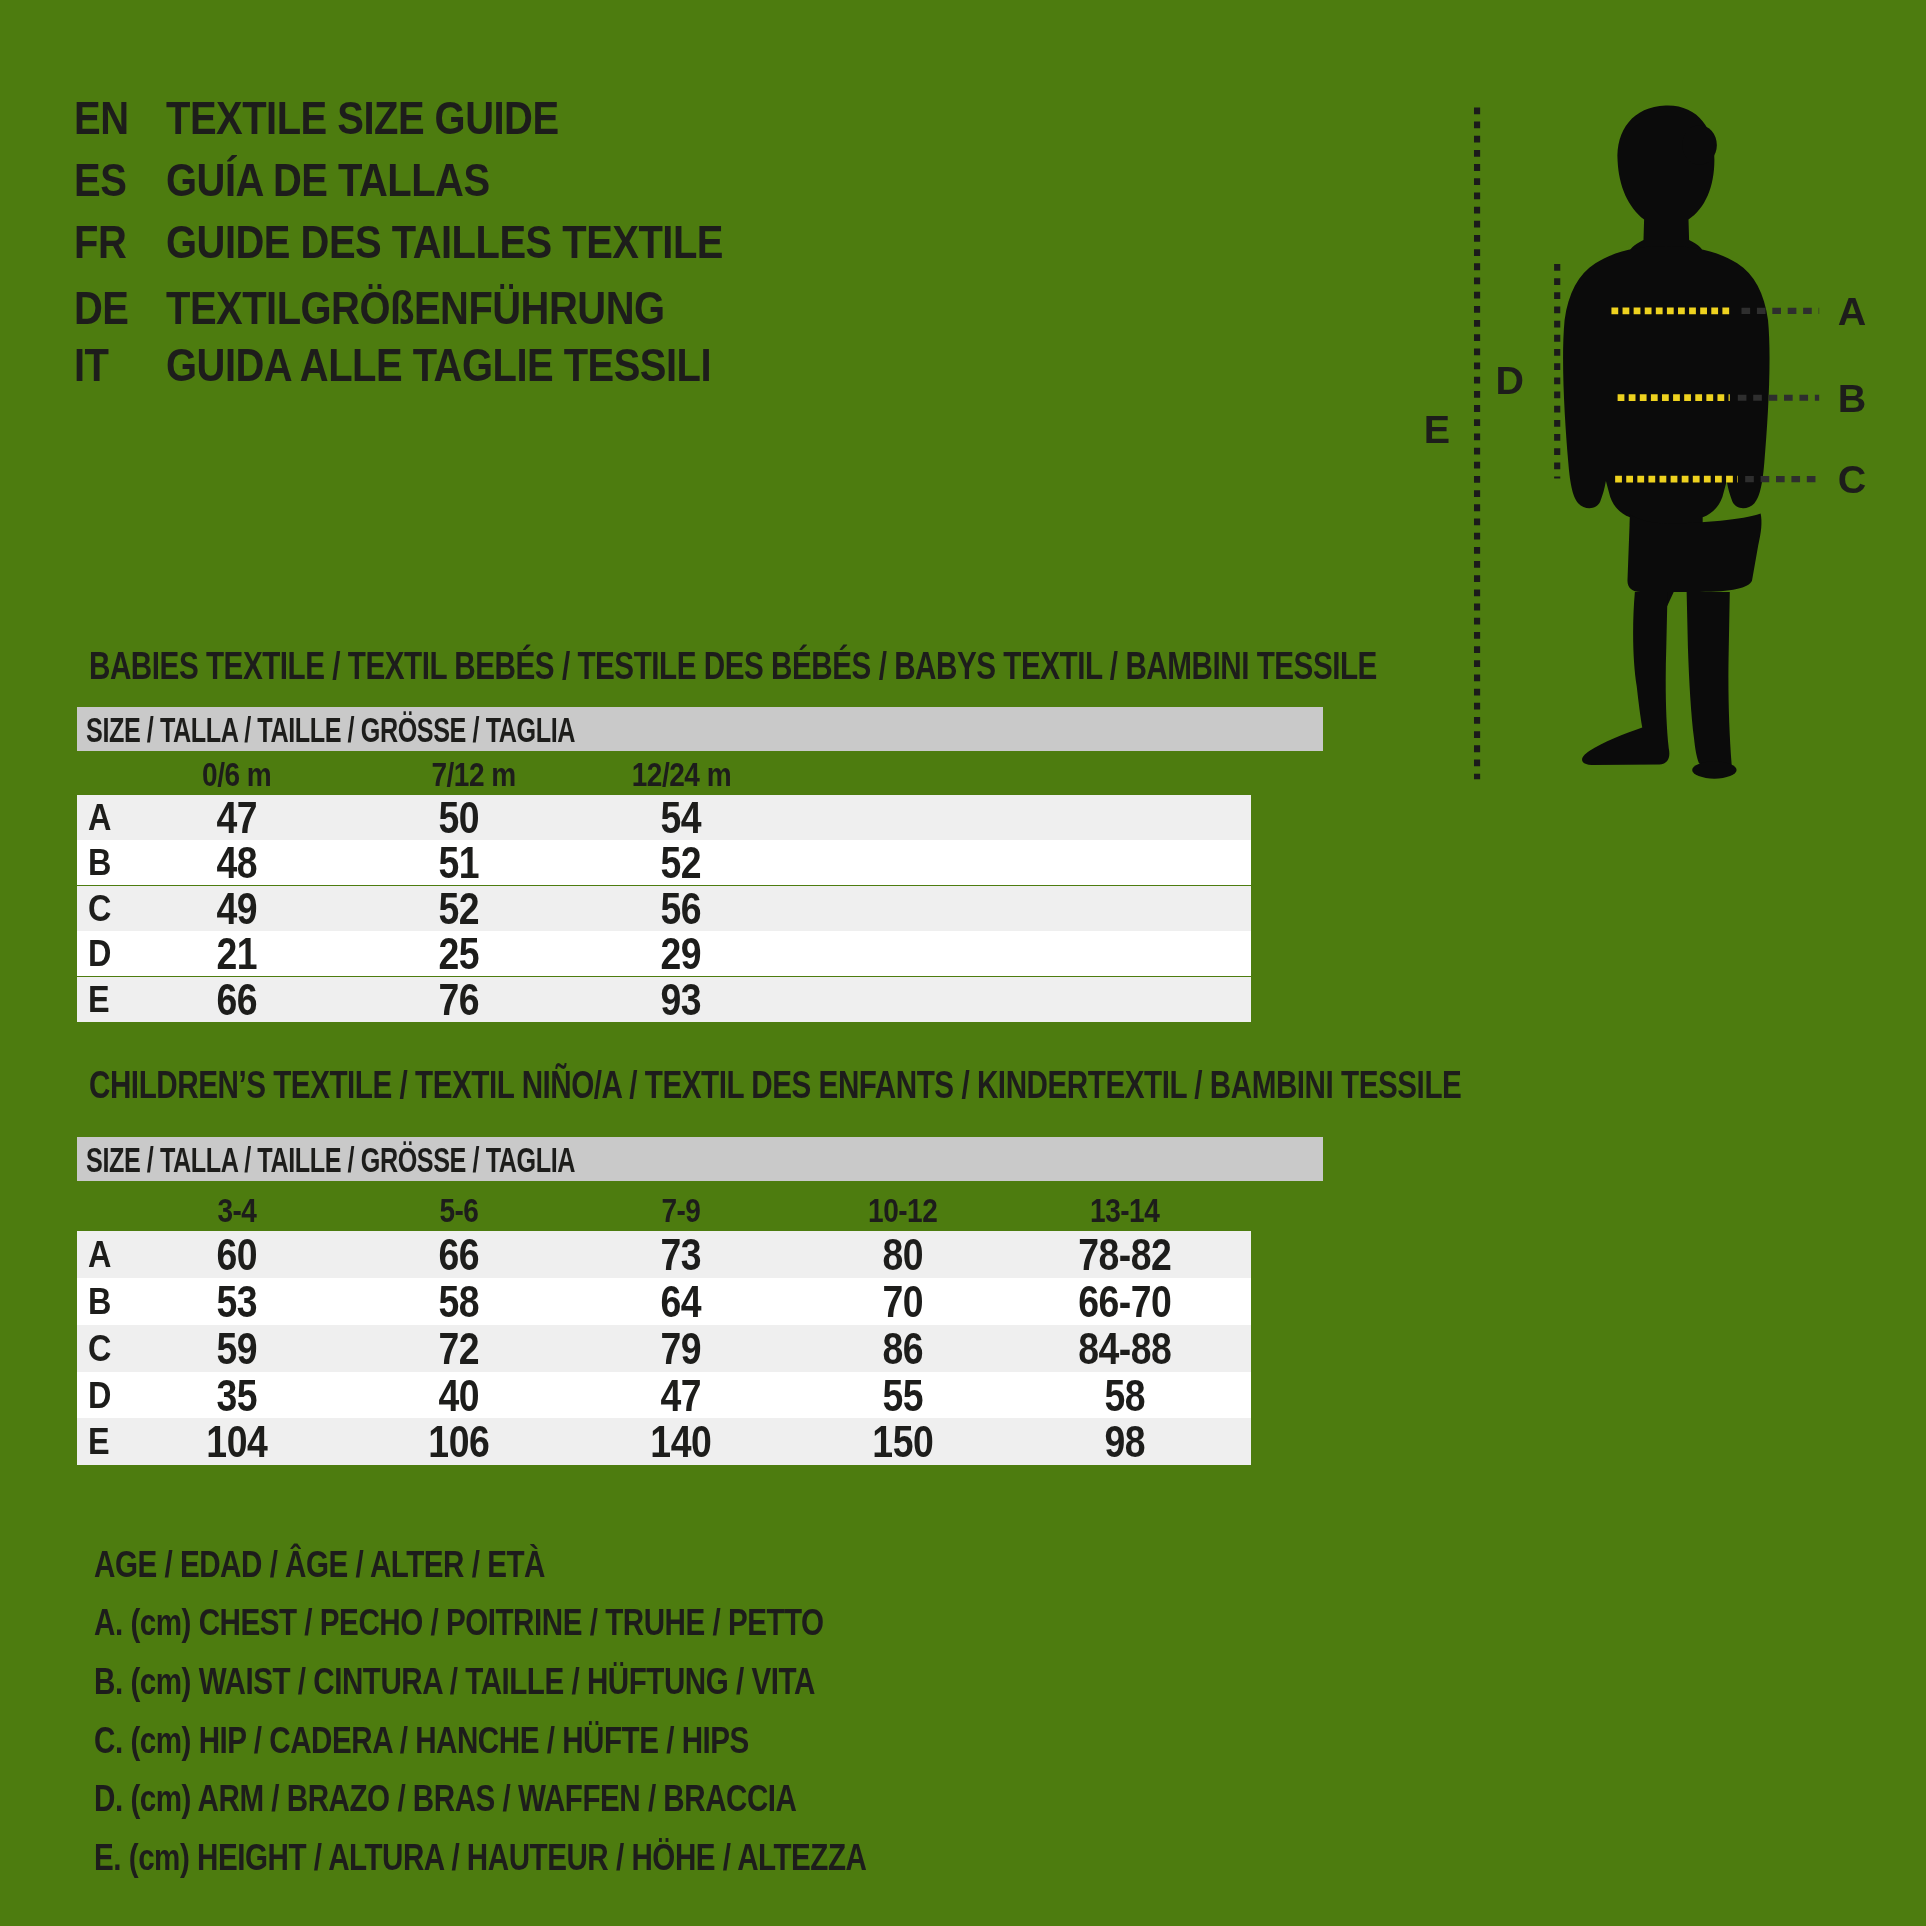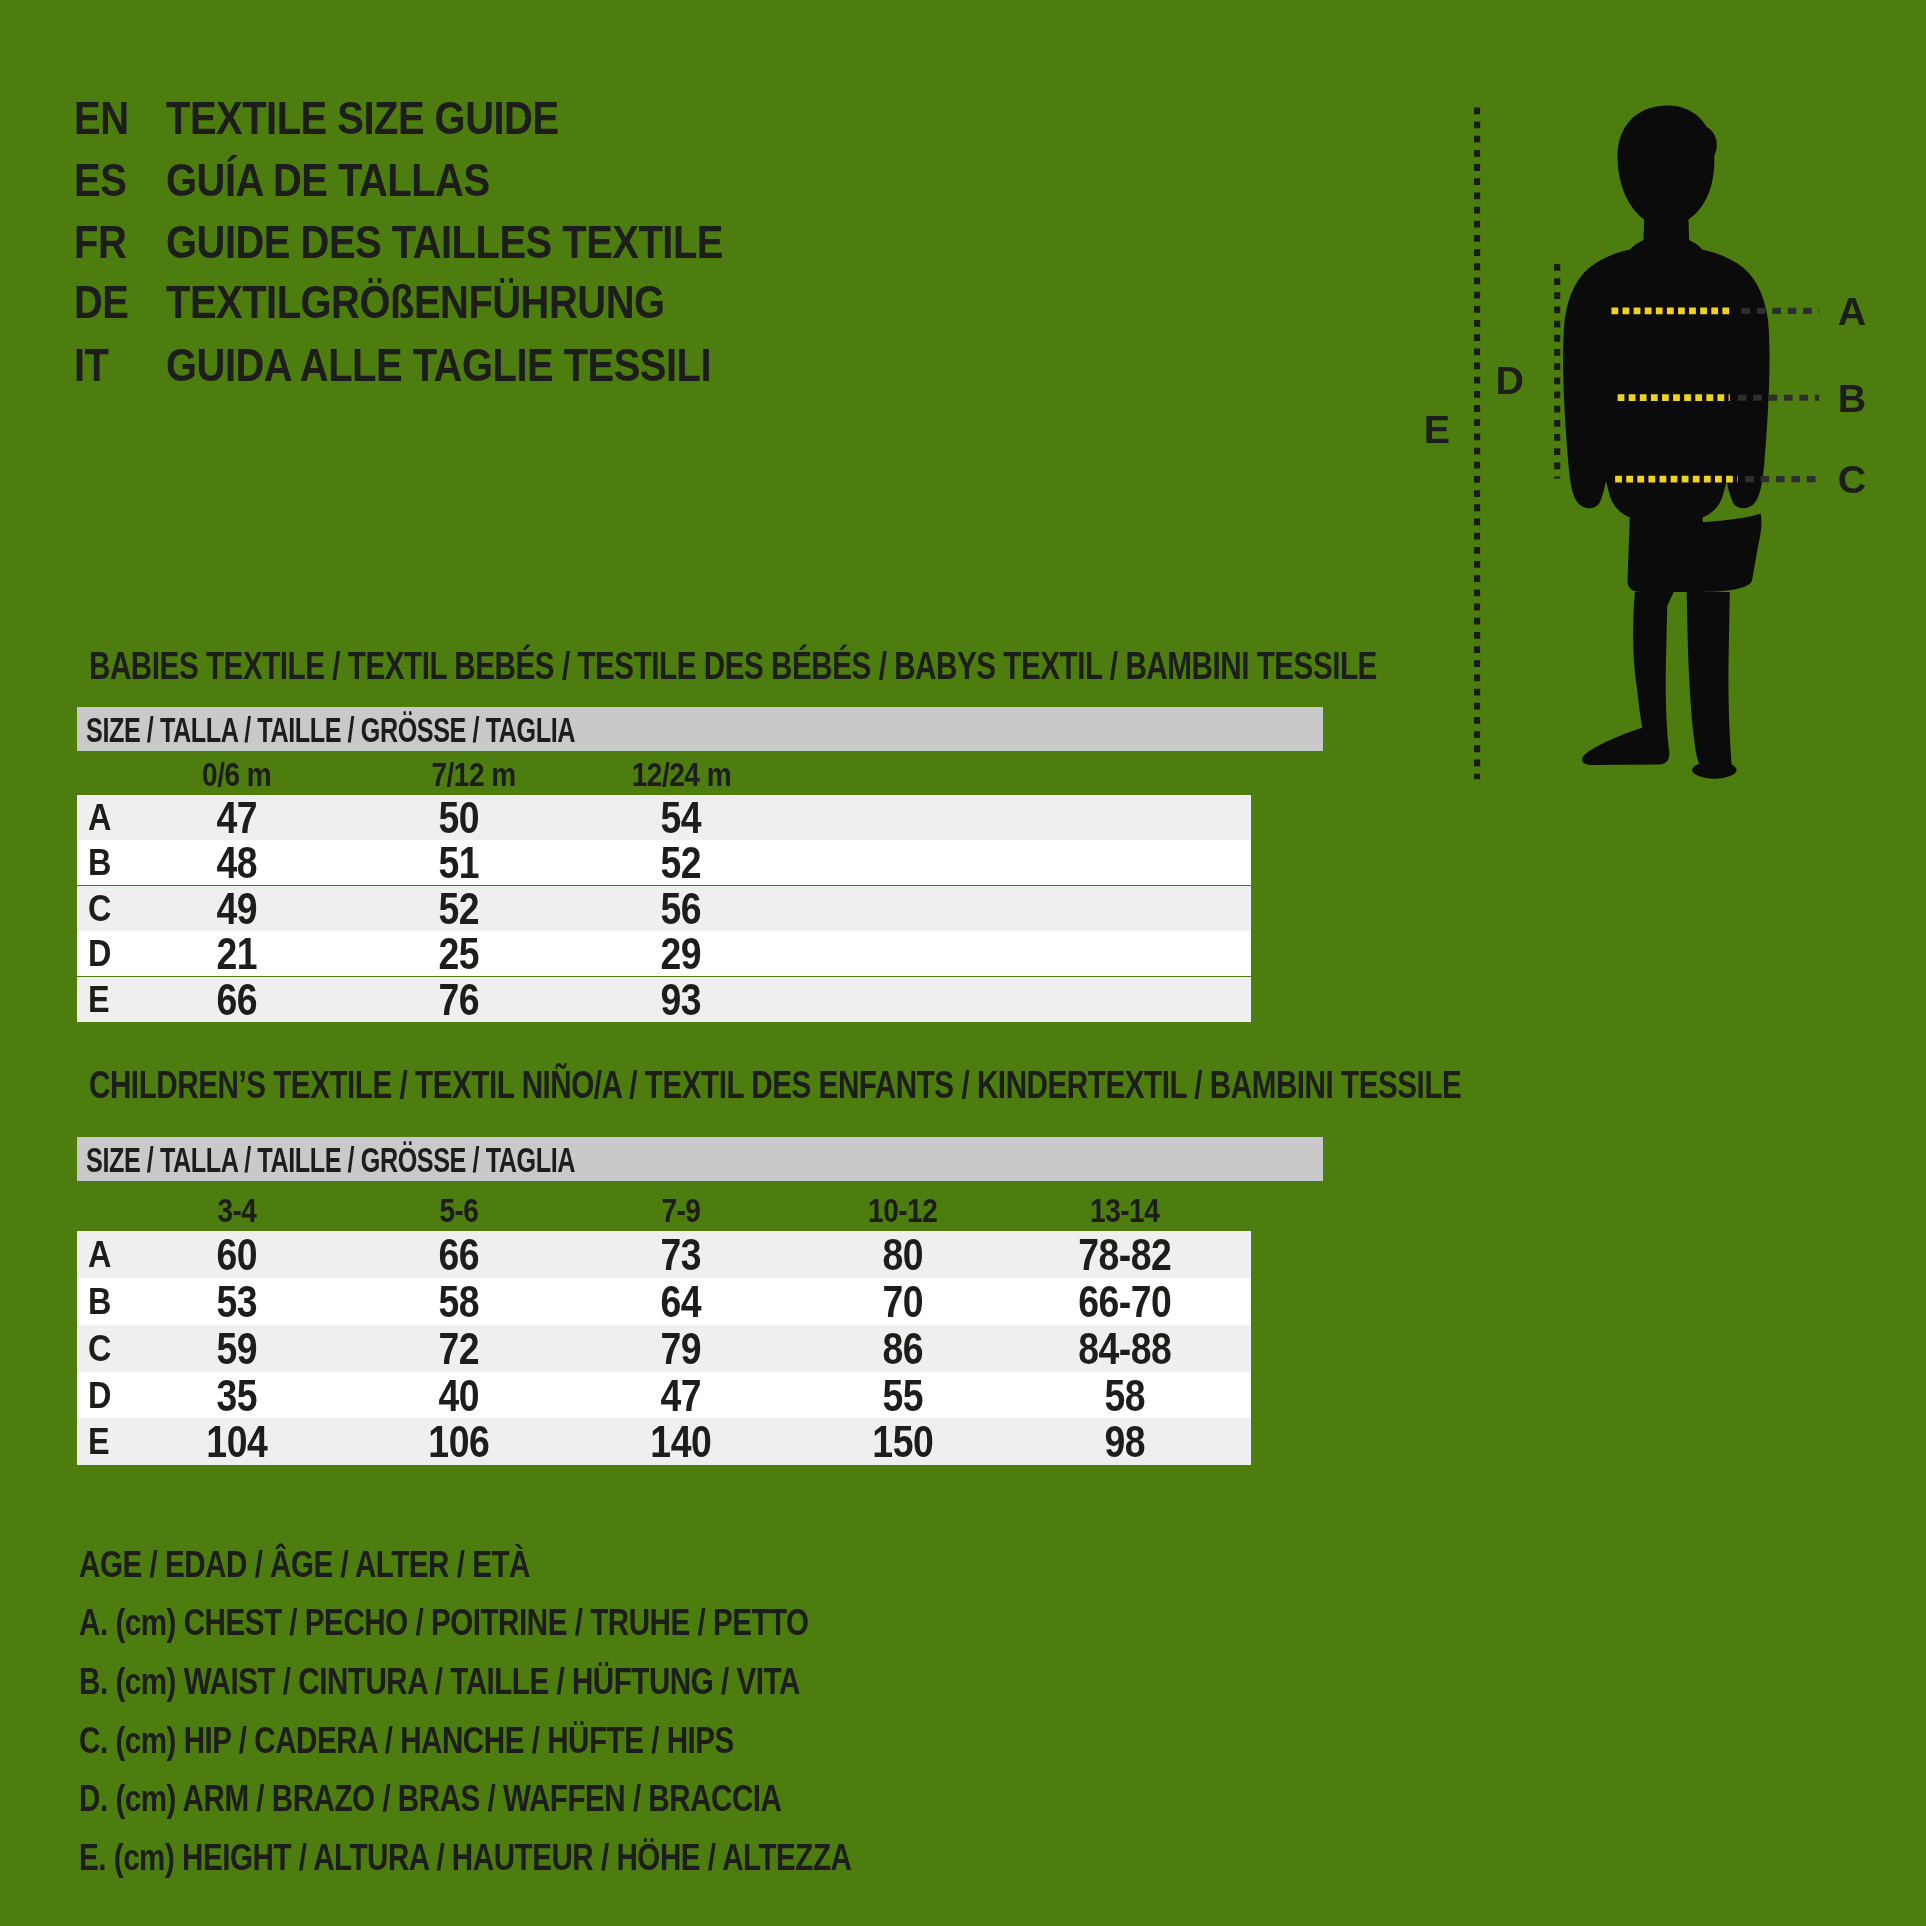--- a/index.html
+++ b/index.html
@@ -32,21 +32,21 @@
   .rlabel{position:absolute;left:11px;top:50%;transform:translateY(-50%);font-size:36px;font-weight:bold;line-height:1;}
   .rlabel>span{display:inline-block;transform:scaleX(.9);transform-origin:left;}
   .cell{position:absolute;width:148px;top:50%;transform:translateY(-50%);text-align:center;font-size:44px;font-weight:bold;line-height:1;}
   .cell>span{display:inline-block;transform:scaleX(.85);letter-spacing:-0.6px;}
   .c1{left:86px;}.c2{left:308px;}.c3{left:530px;}.c4{left:752px;}.c5{left:974px;}
   .b-stripe{height:45px;}
   .k-stripe{height:47px;}
   .bg-alt{background:var(--row_gray);}
   .bg-w{background:#ffffff;}
   
-  .legend-line{position:absolute;left:79px;font-size:37px;font-weight:bold;line-height:1;white-space:nowrap;}
+  .legend-line{position:absolute;left:94px;font-size:37px;font-weight:bold;line-height:1;white-space:nowrap;}
   .legend-line>span{display:inline-block;transform:scaleX(.8);transform-origin:left;letter-spacing:-0.6px;}
   
   #figure-svg{position:absolute;left:1411px;top:92px;width:518px;height:715px;}
   .sil{fill:var(--silhouette);}
   .ydash{stroke:var(--yellow_dash);stroke-width:11;stroke-dasharray:11 7;fill:none;}
   .kdash{stroke:var(--dash_dark);stroke-width:10;stroke-dasharray:14 11;fill:none;}
   .vdot{stroke:#1b1b1b;stroke-width:10;stroke-dasharray:11 12;fill:none;}
   .figlabel{font-family:"Liberation Sans","DejaVu Sans",sans-serif;font-size:64px;font-weight:bold;fill:var(--ink);}
 </style>
 </head>
@@ -60,21 +60,21 @@
       <span class="lang-title">TEXTILE SIZE GUIDE</span>
     </div>
     <div class="lang-row" style="top:156px">
       <span class="lang-code">ES</span>
       <span class="lang-title">GUÍA DE TALLAS</span>
     </div>
     <div class="lang-row" style="top:218px">
       <span class="lang-code">FR</span>
       <span class="lang-title">GUIDE DES TAILLES TEXTILE</span>
     </div>
-    <div class="lang-row" style="top:278px">
+    <div class="lang-row" style="top:284px">
       <span class="lang-code">DE</span>
       <span class="lang-title">TEXTILGRÖßENFÜHRUNG</span>
     </div>
     <div class="lang-row" style="top:341px">
       <span class="lang-code">IT</span>
       <span class="lang-title">GUIDA ALLE TAGLIE TESSILI</span>
     </div>
   </div>
 
   <svg id="figure-svg" viewBox="0 0 840 1160">

